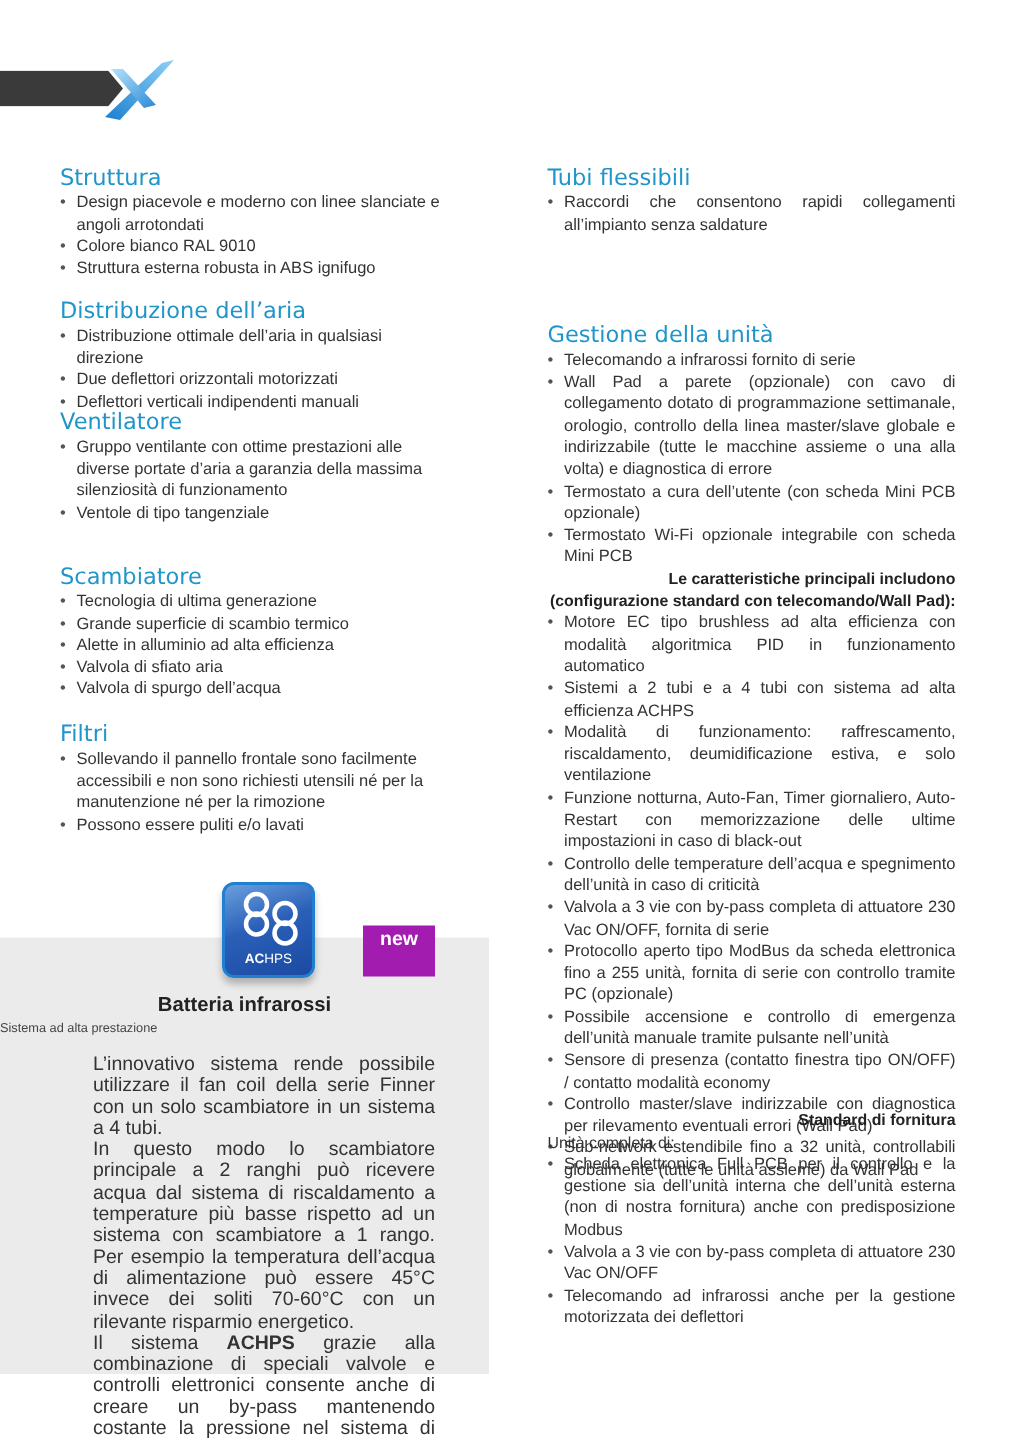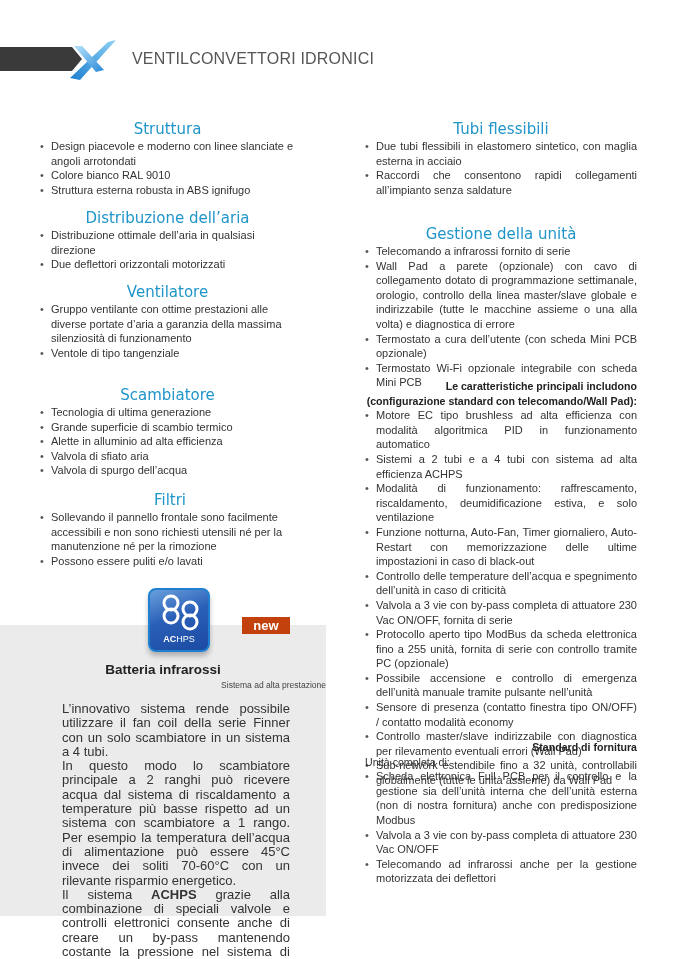--- a/index.html
+++ b/index.html
@@ -8,37 +8,37 @@
 
   .header { position:absolute; left:0; top:38px; width:678px; height:46px; }
   .header .bar { position:absolute; left:0; top:9px; width:82px; height:24px; background:#3a3a3a; clip-path:polygon(0 0, 72px 0, 82px 12px, 72px 24px, 0 24px); }
   .header .logo { position:absolute; left:64px; top:0; width:56px; height:44px; }
   .header .title { position:absolute; left:132px; top:12px; font-size:16px; color:#555; letter-spacing:0.2px; }
 
   .col { position:absolute; }
   .col-left { left:40px; top:108px; width:255px; }
   .col-right { left:365px; top:108px; width:272px; }
 
-  h2.sec { font-family:"DejaVu Sans", sans-serif; font-weight:normal; color:#1f95c9; font-size:15px; line-height:20px; margin-top:11px;text-align:center; }
+  h2.sec { font-family:"DejaVu Sans", sans-serif; font-weight:normal; color:#1f95c9; font-size:15px; line-height:20px; margin-top:0; }
   ul.bul { list-style:none; font-size:11px; line-height:14.6px; color:#333; }
   ul.bul li { position:relative; padding-left:11px; }
   ul.bul li::before { content:"•"; position:absolute; left:0; top:0; color:#555; }
   .col-right ul.bul li { text-align:justify; }
 
   .bold-head { font-weight:bold; font-size:10.6px; line-height:14.6px; color:#222;text-align:right; }
   .plain { font-size:10.6px; line-height:14.6px; color:#333; }
 
   .graybox { position:absolute; left:0; top:625px; width:326px; height:291px; background:#ebebeb; }
   .icon-achps { position:absolute; left:148px; top:588px; width:62px; height:64px; border-radius:8px;
     background:linear-gradient(160deg,#6aa0dc 0%, #2a5fb8 45%, #1b4aa2 100%); border:2px solid #1f7fd0; box-shadow:0 4px 5px rgba(0,0,0,0.25); }
   .icon-achps .lbl { position:absolute; bottom:6px; width:100%; text-align:center; color:#fff; font-size:9px; font-weight:bold; }
   .icon-achps .lbl span { font-weight:normal; }
-  .new-badge { position:absolute; left:242px; top:617px; width:48px; height:17px; background:#c2410c; color:#fff; font-weight:bold; font-size:13px; line-height:17px; text-align:center; }
+  .new-badge { position:absolute; left:242px; top:617px; width:48px; height:34px; background:#a21caf; color:#fff; font-weight:bold; font-size:13px; line-height:17px; text-align:center; }
   .bat-title { position:absolute; left:0; width:326px; top:662px; text-align:center; font-weight:bold; font-size:13.5px; color:#222; }
-  .bat-sub { position:absolute; left:0; width:326px; top:680px; text-align:right; font-size:8.5px; color:#444; }
+  .bat-sub { position:absolute; left:0; width:326px; top:680px; text-align:left; font-size:8.5px; color:#444; }
   .bat-text { position:absolute; left:62px; top:702px; width:228px; font-size:13px; line-height:14.3px; color:#333; text-align:justify; }
   .bat-text p { margin:0; }
 </style>
 </head>
 <body>
 
 <div class="header">
   <div class="bar"></div>
   <svg class="logo" viewBox="0 0 56 44">
     <defs>
@@ -47,38 +47,38 @@
           <stop offset="1" stop-color="#8ed0f5"></stop>
       </linearGradient>
       <linearGradient id="gx2" x1="0" y1="0" x2="1" y2="1">
         <stop offset="0" stop-color="#b6e2fb"></stop>
           <stop offset="1" stop-color="#2a8ad8"></stop>
       </linearGradient>
     </defs>
     <path d="M6 40 L44 4 L52 2 L16 42 Z" fill="url(#gx1)"></path>
     <path d="M10 8 L18 8 L40 32 L32 34 Z" fill="url(#gx2)"></path>
   </svg>
-  <div class="title">VENTILCONVETTORI IDRONICI</div>
 </div>
 
 <div class="col col-left">
   <div style="position:absolute; top:0; width:255px;">
     <h2 class="sec">Struttura</h2>
     <ul class="bul">
       <li>Design piacevole e moderno con linee slanciate e angoli arrotondati</li>
       <li>Colore bianco RAL 9010</li>
       <li>Struttura esterna robusta in ABS ignifugo</li>
     </ul>
   </div>
 
   <div style="position:absolute; top:89px; width:255px;">
     <h2 class="sec">Distribuzione dell’aria</h2>
     <ul class="bul">
       <li>Distribuzione ottimale dell’aria in qualsiasi direzione</li>
       <li>Due deflettori orizzontali motorizzati</li>
+      <li>Deflettori verticali indipendenti manuali</li>
     </ul>
   </div>
 
   <div style="position:absolute; top:163px; width:255px;">
     <h2 class="sec">Ventilatore</h2>
     <ul class="bul">
       <li>Gruppo ventilante con ottime prestazioni alle diverse portate d’aria a garanzia della massima silenziosità di funzionamento</li>
       <li>Ventole di tipo tangenziale</li>
     </ul>
   </div>
@@ -121,21 +121,20 @@
 <div class="bat-text">
   <p>L’innovativo sistema rende possibile utilizzare il fan coil della serie Finner con un solo scambiatore in un sistema a 4 tubi.</p>
   <p>In questo modo lo scambiatore principale a 2 ranghi può ricevere acqua dal sistema di riscaldamento a temperature più basse rispetto ad un sistema con scambiatore a 1 rango. Per esempio la temperatura dell’acqua di alimentazione può essere 45°C invece dei soliti 70-60°C con un rilevante risparmio energetico.</p>
   <p><span>Il sistema </span><b>ACHPS</b><span> grazie alla combinazione di speciali valvole e controlli elettronici consente anche di creare un by-pass mantenendo costante la pressione nel sistema di alimentazione.</span></p>
 </div>
 
 <div class="col col-right">
   <div style="position:absolute; top:0; width:272px;">
     <h2 class="sec">Tubi flessibili</h2>
     <ul class="bul">
-      <li>Due tubi flessibili in elastomero sintetico, con maglia esterna in acciaio</li>
       <li>Raccordi che consentono rapidi collegamenti all’impianto senza saldature</li>
     </ul>
   </div>
 
   <div style="position:absolute; top:105px; width:272px;">
     <h2 class="sec">Gestione della unità</h2>
     <ul class="bul">
       <li>Telecomando a infrarossi fornito di serie</li>
       <li>Wall Pad a parete (opzionale) con cavo di collegamento dotato di programmazione settimanale, orologio, controllo della linea master/slave globale e indirizzabile (tutte le macchine assieme o una alla volta) e diagnostica di errore</li>
       <li>Termostato a cura dell’utente (con scheda Mini PCB opzionale)</li>

